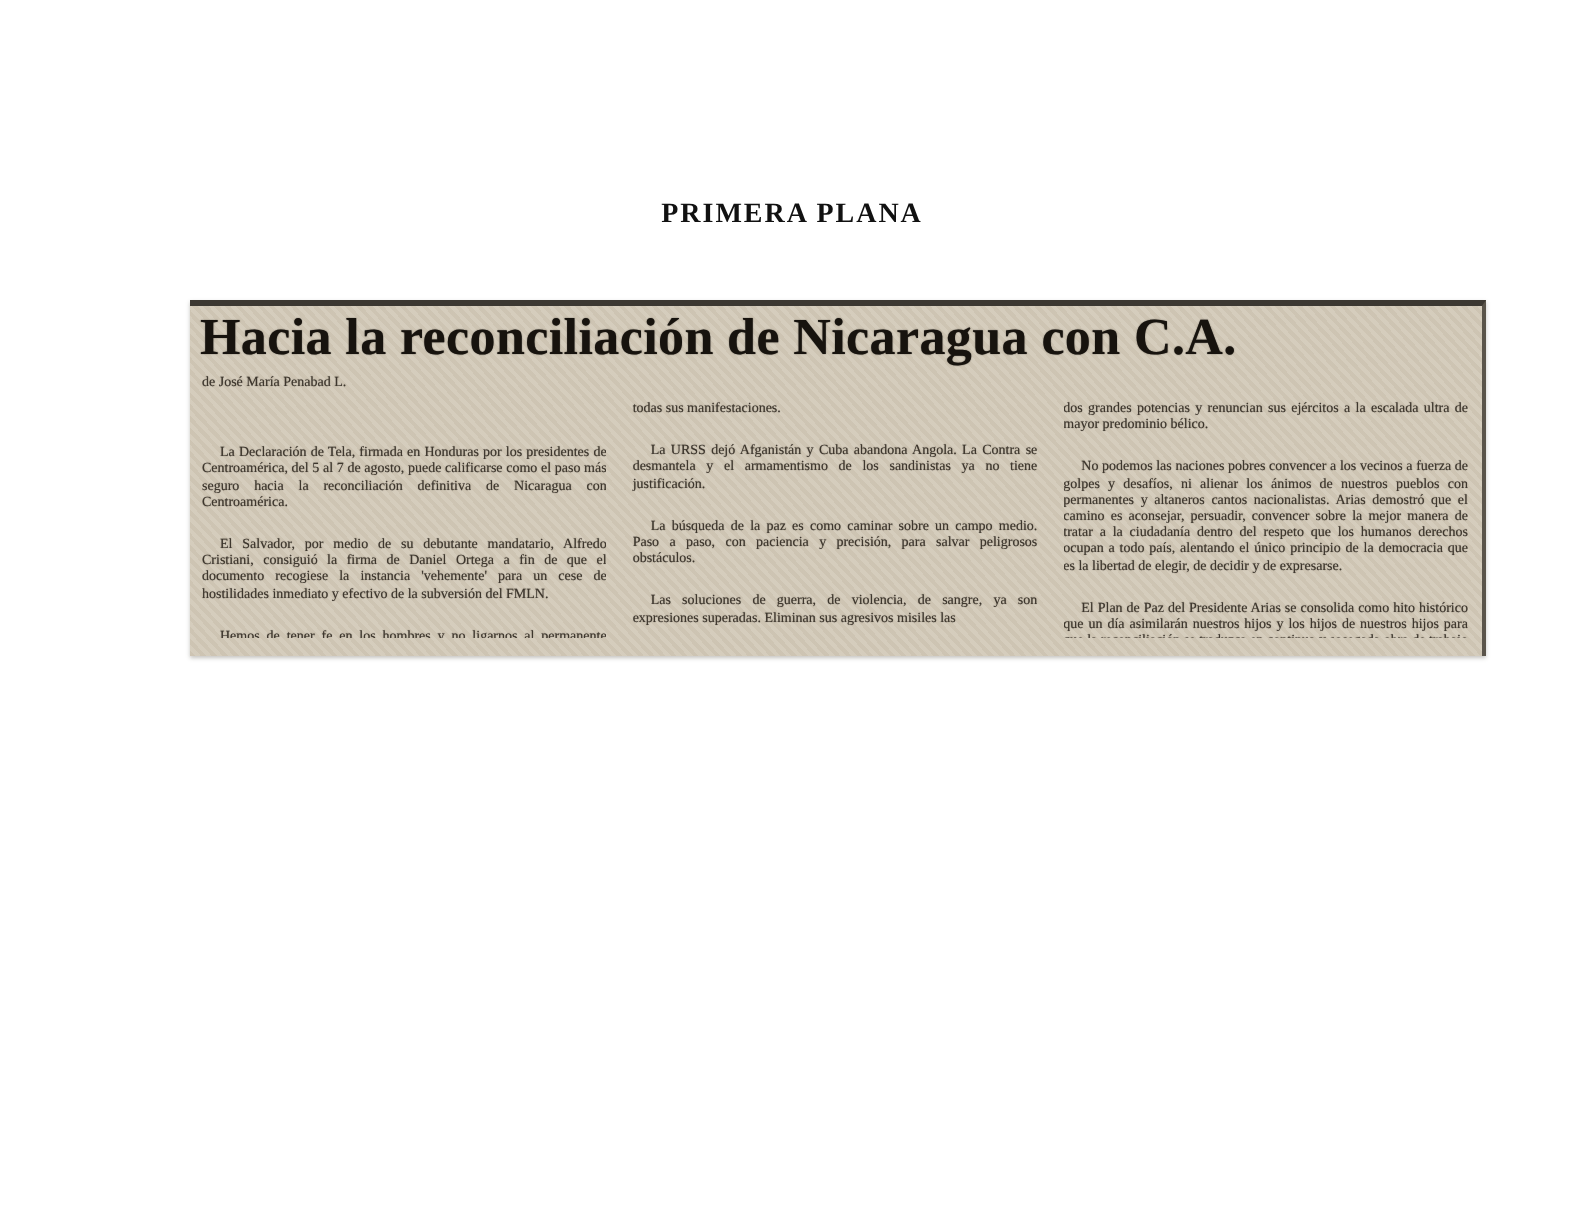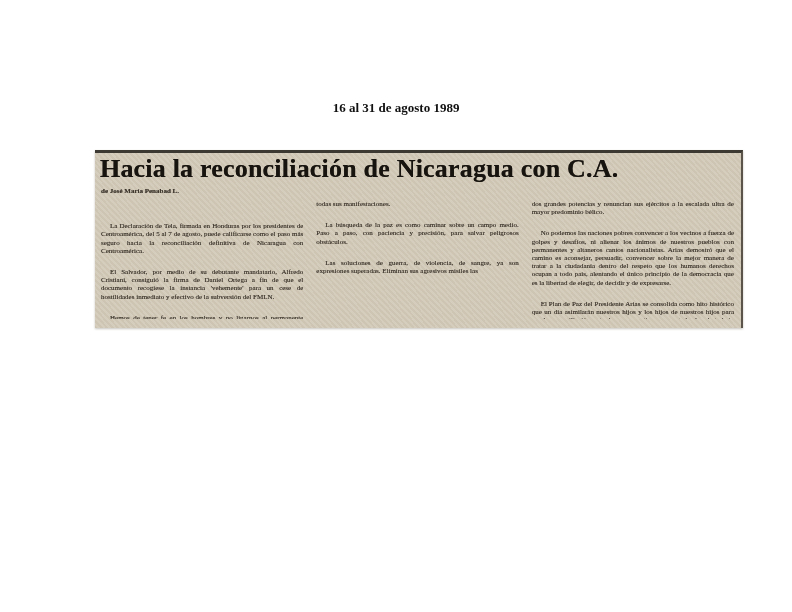--- a/index.html
+++ b/index.html
@@ -55,49 +55,50 @@
     height:132px;
     overflow:hidden;
     color:#3e372e;
     font-size:7px;
     line-height:8.2px;
     text-align:justify;
     text-shadow:0 0 0.5px rgba(62,55,46,0.7);
   }
   .byline{
     margin:0 0 27px 0;
-    font-weight:bold;
+    font-weight:normal;
     font-size:7px;
   }
   .para{margin:13px 0 1px 0;}
   .para.indent{text-indent:9px;}
 </style>
 </head>
 <body>
 
 <div class="canvas">
 
   <div class="masthead">
-    <div class="pub-date">16 al 31 de agosto 1989</div>
+    <div class="pub-title">PRIMERA PLANA</div>
   </div>
 
   <div class="clipping">
     <div class="headline">Hacia la reconciliación de Nicaragua con C.A.</div>
 
     <div class="cols">
 
       <div class="col">
         <p class="byline">de José María Penabad L.</p>
         <p class="para indent">La Declaración de Tela, firmada en Honduras por los presidentes de Centroamérica, del 5 al 7 de agosto, puede calificarse como el paso más seguro hacia la reconciliación definitiva de Nicaragua con Centroamérica.</p>
         <p class="para indent">El Salvador, por medio de su debutante mandatario, Alfredo Cristiani, consiguió la firma de Daniel Ortega a fin de que el documento recogiese la instancia 'vehemente' para un cese de hostilidades inmediato y efectivo de la subversión del FMLN.</p>
         <p class="para indent">Hemos de tener fe en los hombres y no ligarnos al permanente inconformismo de las ideologías. Sabemos qué se mueve dentro del Sandinismo y qué inspiración guía al FMLN. Pero no desconocemos las corrientes que prevalecen en el mundo actual abundantes en disensiones y realistas en</p>
       </div>
 
       <div class="col">
         <p class="para">todas sus manifestaciones.</p>
+        <p class="para indent">La URSS dejó Afganistán y Cuba abandona Angola. La Contra se desmantela y el armamentismo de los sandinistas ya no tiene justificación.</p>
         <p class="para indent">La búsqueda de la paz es como caminar sobre un campo medio. Paso a paso, con paciencia y precisión, para salvar peligrosos obstáculos.</p>
         <p class="para indent">Las soluciones de guerra, de violencia, de sangre, ya son expresiones superadas. Eliminan sus agresivos misiles las</p>
       </div>
 
       <div class="col">
         <p class="para">dos grandes potencias y renuncian sus ejércitos a la escalada ultra de mayor predominio bélico.</p>
         <p class="para indent">No podemos las naciones pobres convencer a los vecinos a fuerza de golpes y desafíos, ni alienar los ánimos de nuestros pueblos con permanentes y altaneros cantos nacionalistas. Arias demostró que el camino es aconsejar, persuadir, convencer sobre la mejor manera de tratar a la ciudadanía dentro del respeto que los humanos derechos ocupan a todo país, alentando el único principio de la democracia que es la libertad de elegir, de decidir y de expresarse.</p>
         <p class="para indent">El Plan de Paz del Presidente Arias se consolida como hito histórico que un día asimilarán nuestros hijos y los hijos de nuestros hijos para que la reconciliación se traduzca en continua y sosegada obra de trabajo y serenidad social, política y económica, en todo el Istmo centroamericano.</p>
       </div>
 

